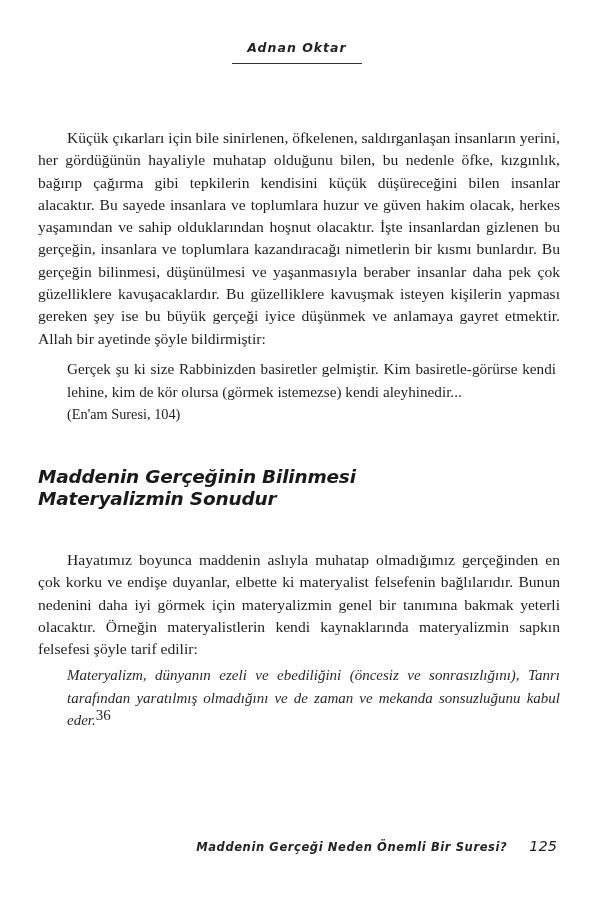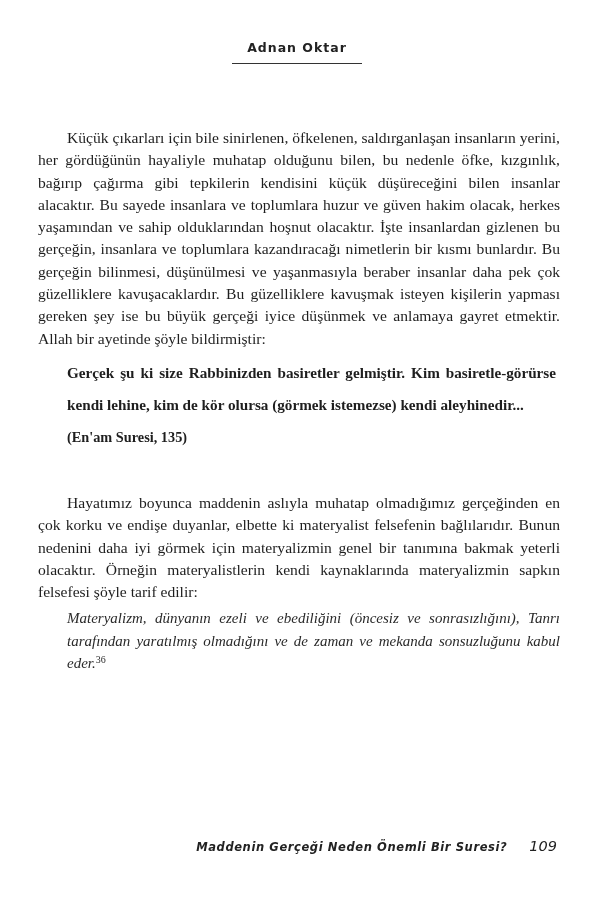--- a/index.html
+++ b/index.html
@@ -15,20 +15,21 @@
     color: #1e1e1e;
     font-family: "Liberation Serif", "DejaVu Serif", serif;
   }
   .running-head {
     position: absolute;
     left: 0;
     top: 40px;
     width: 594px;
     text-align: center;
     font-family: "DejaVu Sans", sans-serif;
+    font-style: italic;
     font-weight: bold;
     font-size: 12.5px;
     letter-spacing: 1px;
     color: #222;
   }
   .head-rule {
     position: absolute;
     left: 232px;
     top: 63px;
     width: 130px;
@@ -46,23 +47,23 @@
   }
   .para {
     margin: 0;
   }
   .para.indent {
     text-indent: 29px;
     margin-top: 39px;
   }
   .verse {
     margin: 7px 4px 0 29px;
-    font-weight: bold;
+    font-weight: normal;
     font-size: 15.2px;
-    line-height: 32px;
+    line-height: 23px;
     text-align: justify;
   }
   .verse .ref {
     display: block;
     font-size: 14.3px;
   }
   .section-title {
     margin: 40px 0 4px 0;
     font-family: "DejaVu Sans", sans-serif;
     font-style: italic;
@@ -76,21 +77,21 @@
   .quote {
     margin: 4px 0 4px 29px;
     font-style: italic;
     font-size: 15px;
     line-height: 22.3px;
     text-align: justify;
     color: #2a2a2a;
   }
   .quote sup {
     font-style: normal;
-    font-size: 10px;
+    font-size: 15px;
     vertical-align: 5px;
     line-height: 0;
   }
   .ital {
     font-style: italic;
   }
   .running-foot {
     position: absolute;
     right: 59px;
     top: 838px;
@@ -114,28 +115,32 @@
 <body>
 
 <div class="running-head">Adnan Oktar</div>
 <div class="head-rule"></div>
 
 <div class="page-body">
   <p class="para indent">Küçük çıkarları için bile sinirlenen, öfkelenen, saldırganlaşan insanların yerini, her gördüğünün hayaliyle muhatap olduğunu bilen, bu nedenle öfke, kızgınlık, bağırıp çağırma gibi tepkilerin kendisini küçük düşüreceğini bilen insanlar alacaktır. Bu sayede insanlara ve toplumlara huzur ve güven hakim olacak, herkes yaşamından ve sahip olduklarından hoşnut olacaktır. İşte insanlardan gizlenen bu gerçeğin, insanlara ve toplumlara kazandıracağı nimetlerin bir kısmı bunlardır. Bu gerçeğin bilinmesi, düşünülmesi ve yaşanmasıyla beraber insanlar daha pek çok güzelliklere kavuşacaklardır. Bu güzelliklere kavuşmak isteyen kişilerin yapması gereken şey ise bu büyük gerçeği iyice düşünmek ve anlamaya gayret etmektir. Allah bir ayetinde şöyle bildirmiştir:</p>
 
   <div class="verse">
     <span>Gerçek şu ki size Rabbinizden basiretler gelmiştir. Kim basiretle-görürse kendi lehine, kim de kör olursa (görmek istemezse) kendi aleyhinedir...</span>
-    <span class="ref">(En'am Suresi, 135)</span>
+    <span class="ref">(En'am Suresi, 104)</span>
   </div>
 
+  <h2 class="section-title">
+    <span>Maddenin Gerçeğinin Bilinmesi</span><br>
+    <span>Materyalizmin Sonudur</span>
+  </h2>
 
   <p class="para indent">Hayatımız boyunca maddenin aslıyla muhatap olmadığımız gerçeğinden en çok korku ve endişe duyanlar, elbette ki materyalist felsefenin bağlılarıdır. Bunun nedenini daha iyi görmek için materyalizmin genel bir tanımına bakmak yeterli olacaktır. Örneğin materyalistlerin kendi kaynaklarında materyalizmin sapkın felsefesi şöyle tarif edilir:</p>
 
   <div class="quote">
     <span>Materyalizm, dünyanın ezeli ve ebediliğini (öncesiz ve sonrasızlığını), Tanrı tarafından yaratılmış olmadığını ve de zaman ve mekanda sonsuzluğunu kabul  eder.</span><sup>36</sup>
   </div>
 
 
 </div>
 
 <div class="running-foot">
-  <span>Maddenin Gerçeği Neden Önemli Bir Suresi?</span><span class="page-num">109</span>
+  <span>Maddenin Gerçeği Neden Önemli Bir Suresi?</span><span class="page-num">125</span>
 </div>
 
 </body></html>

